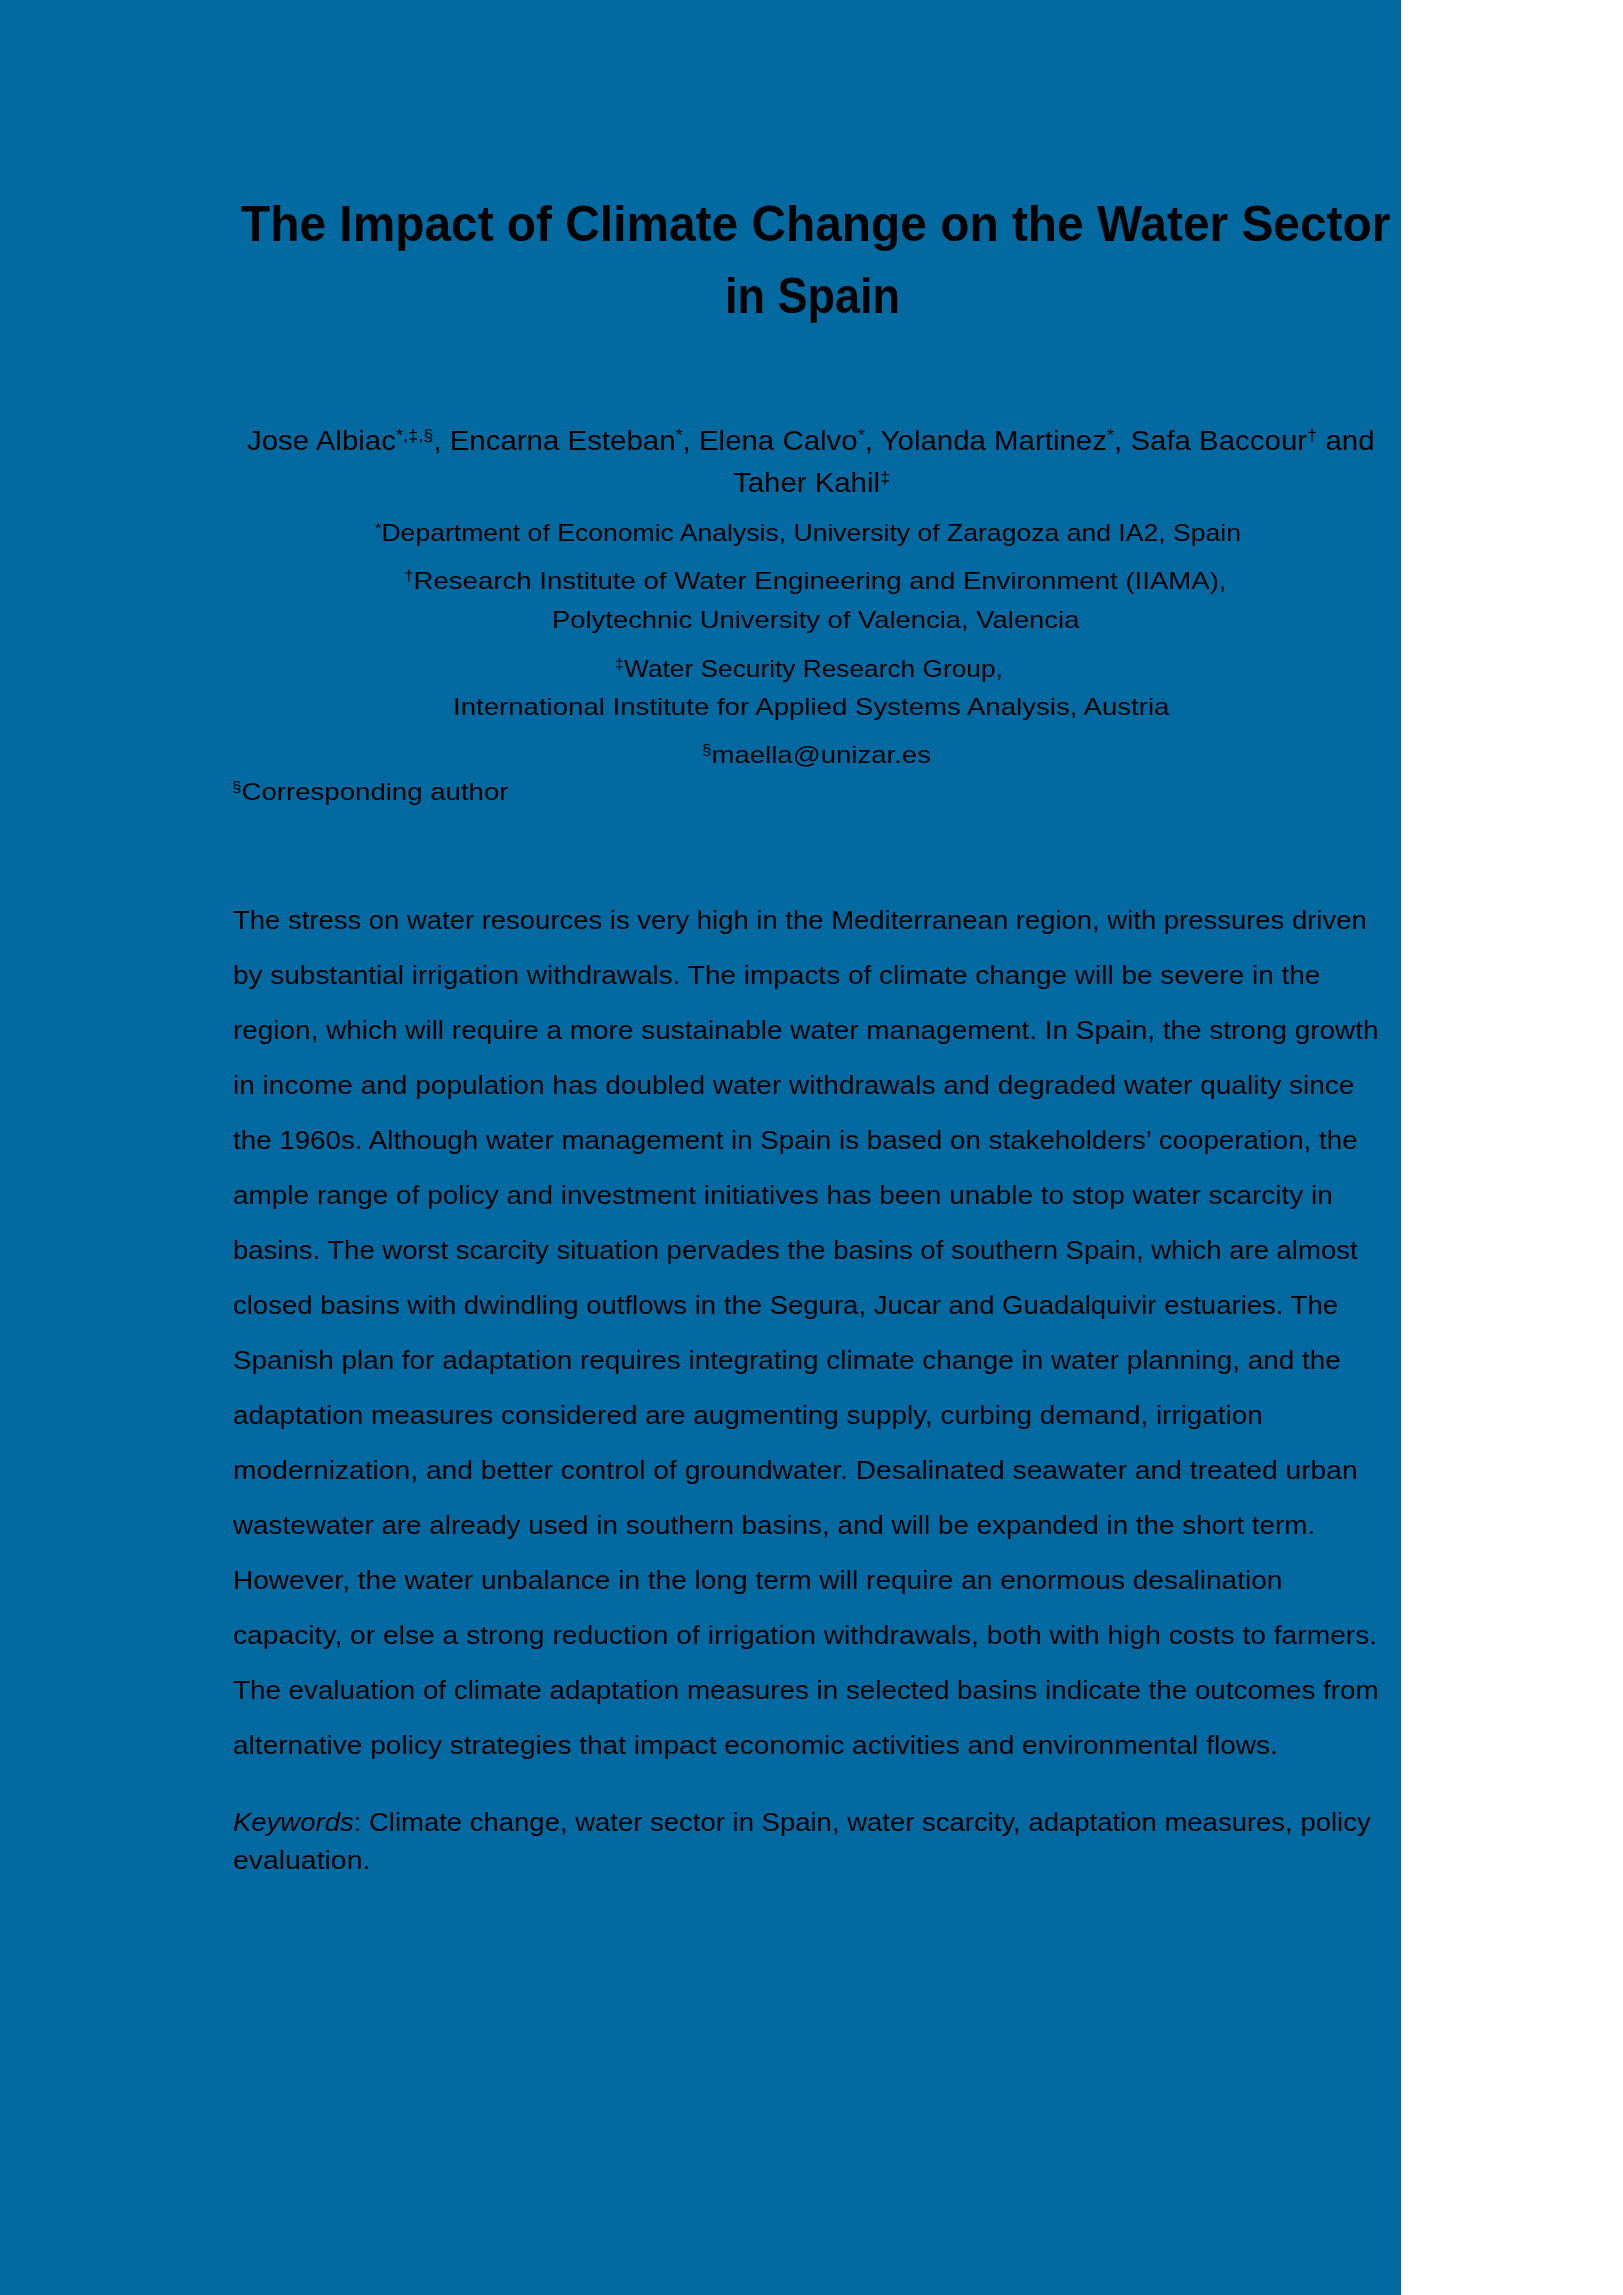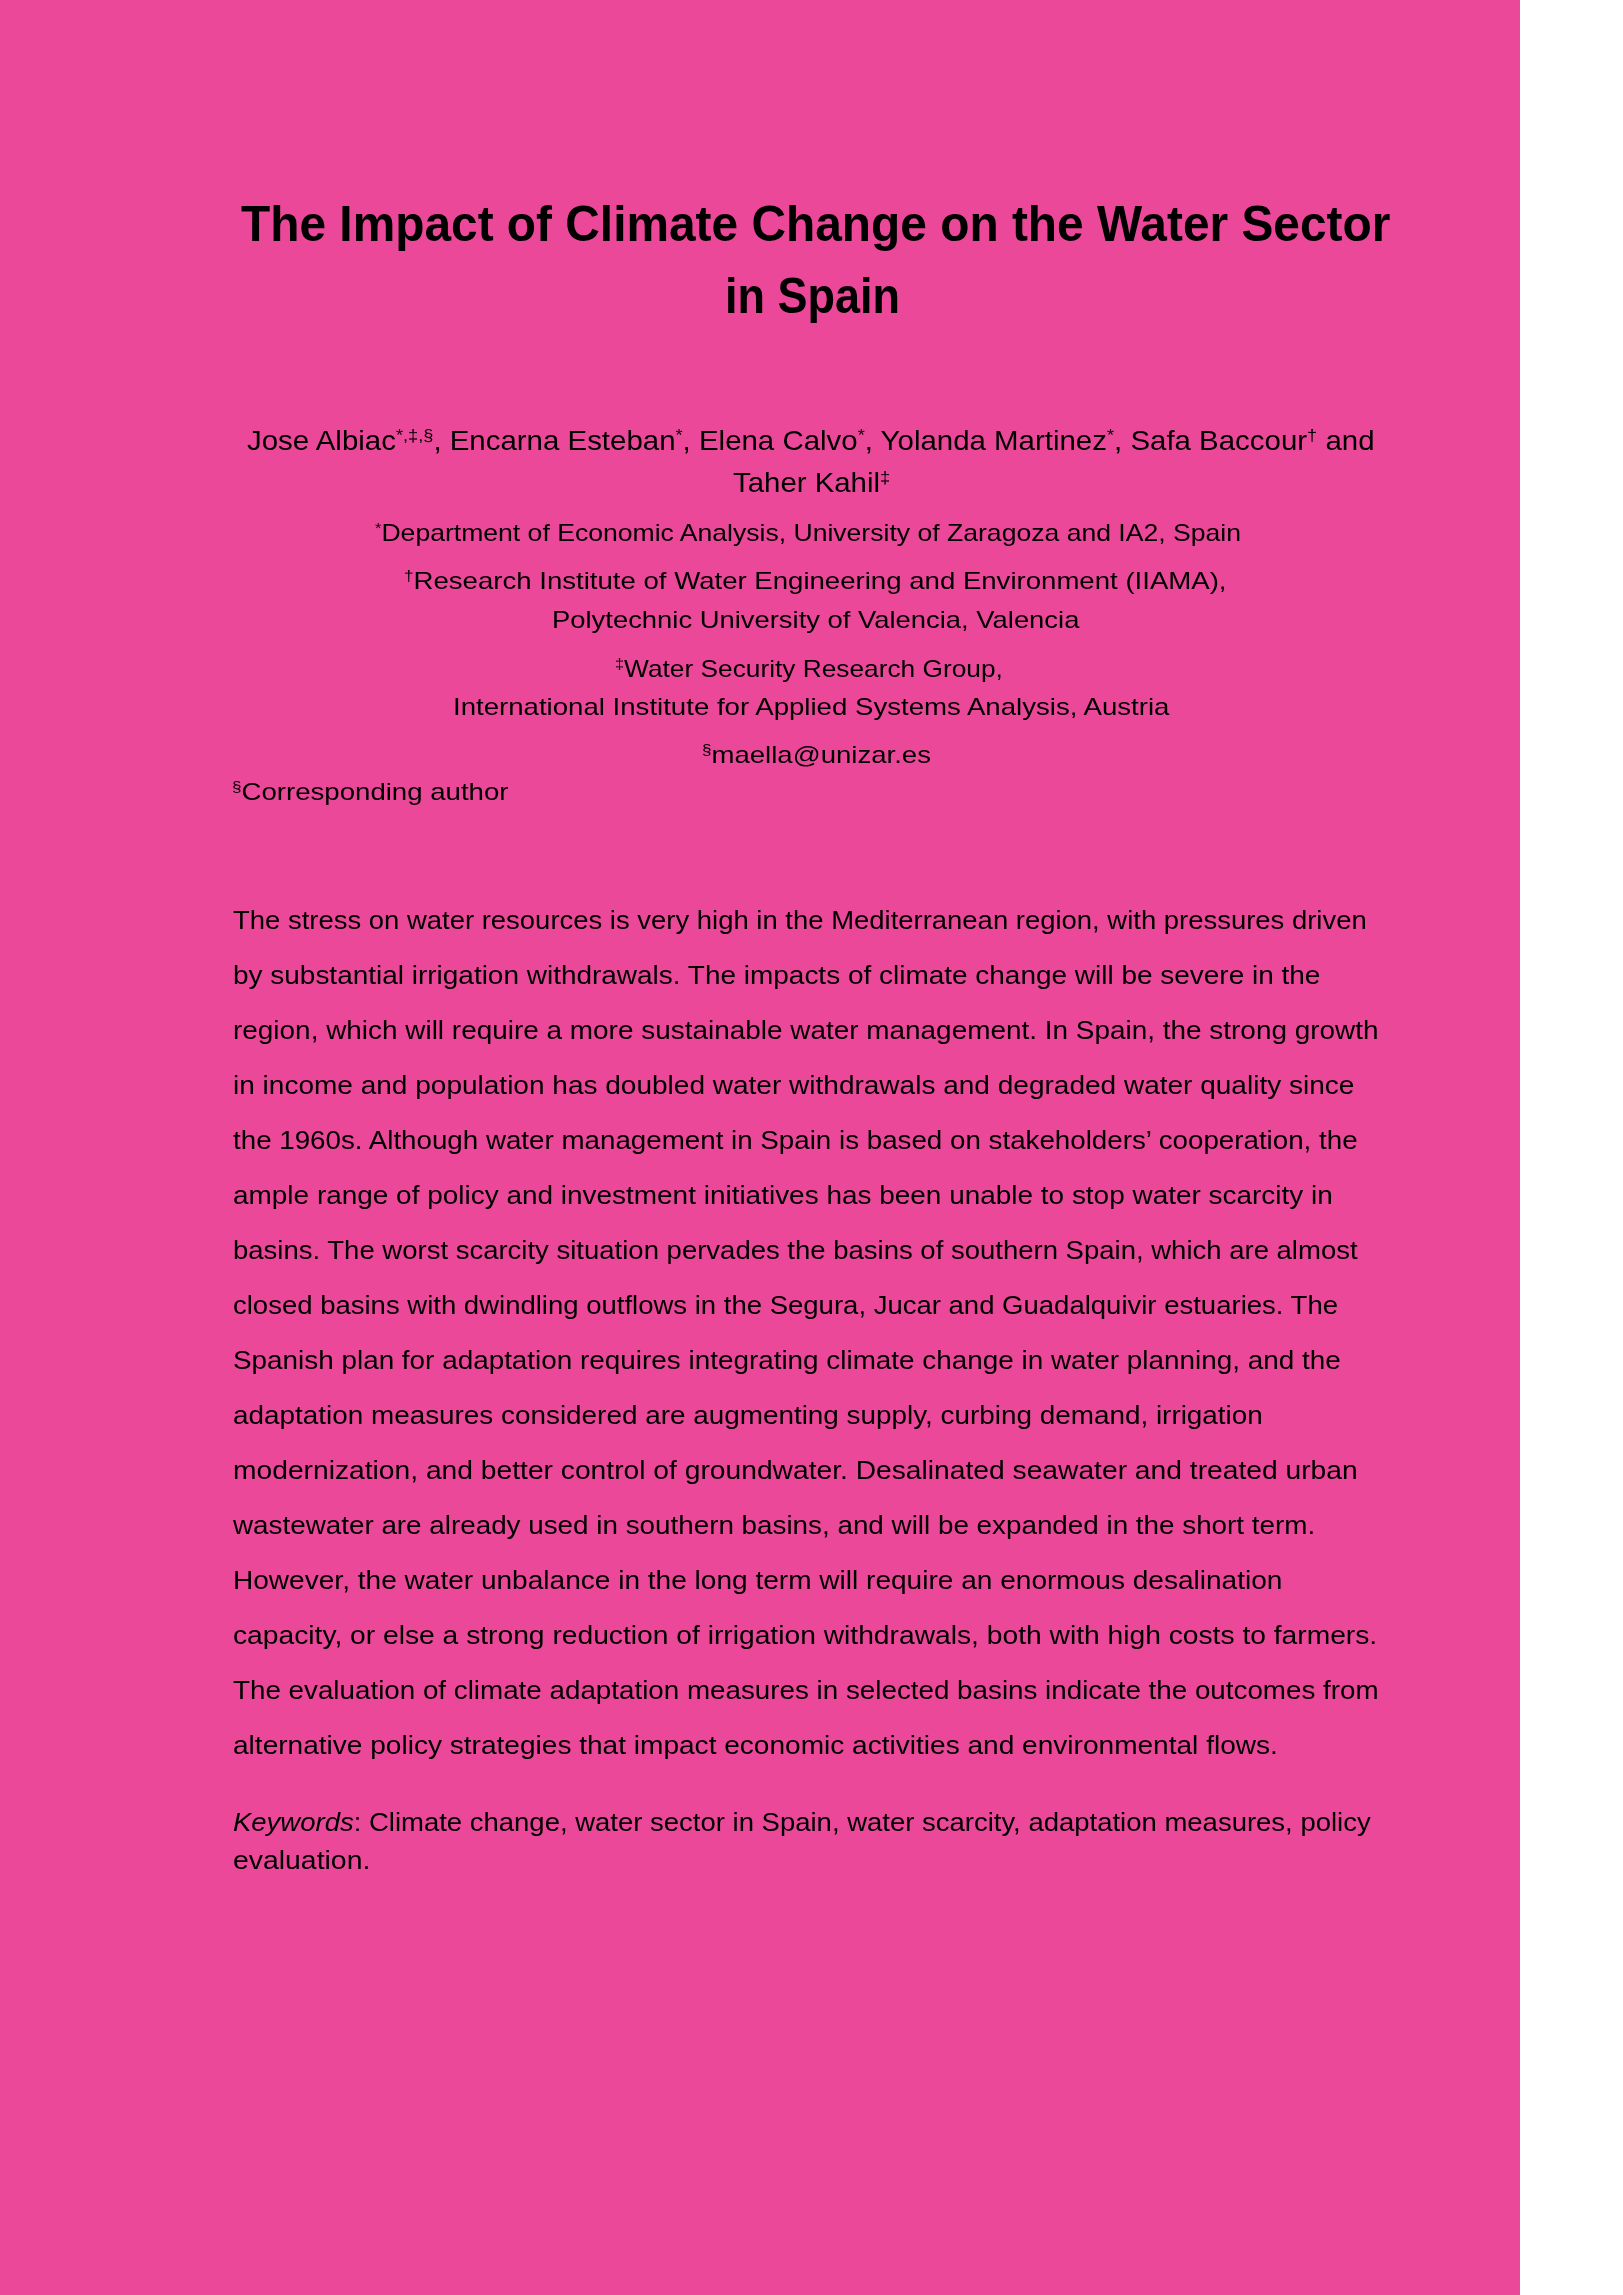--- a/index.html
+++ b/index.html
@@ -1,19 +1,19 @@
 <!DOCTYPE html>
 <html style="font-size:10.5px"><head>
   <meta charset="utf-8">
   <style>
     html, body { margin: 0; padding: 0; background: #ffffff; }
     body { width: 1623px; height: 2295px; position: relative; overflow: hidden; }
     .page {
-      position: absolute; left: 0; top: 0; width: 1520px; height: 2295px;
-      background: #ec4899; color: #000000;
+      position: absolute; left: 0; top: 0; width: 1401px; height: 2295px;
+      background: #0369a1; color: #000000;
       font-family: "Liberation Sans", sans-serif;
     }
     .line {
       position: absolute; white-space: nowrap; line-height: 1;
       transform-origin: 0 0;
     }
     .title { font-weight: bold; font-size: 50px; }
     .authors { font-size: 27.5px; }
     .affil { font-size: 24px; }
     .body { font-size: 25.5px; }

